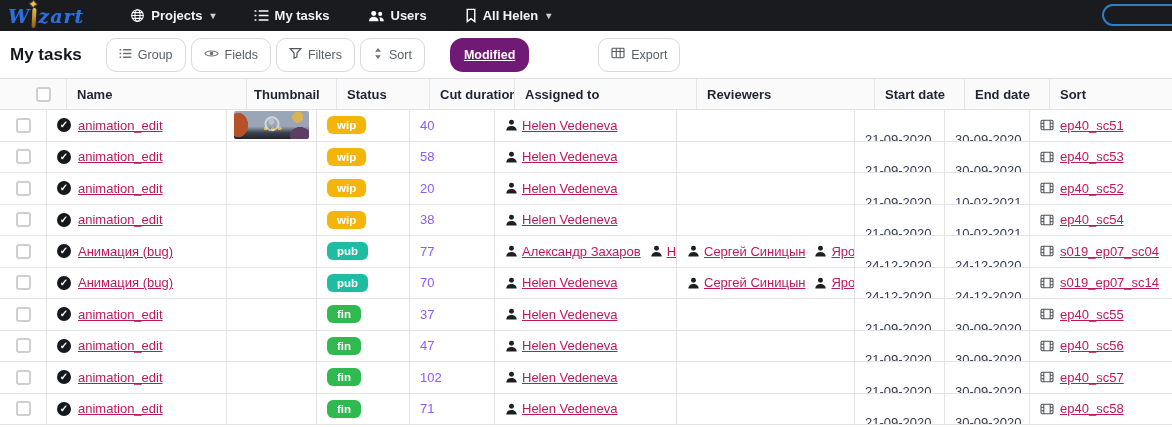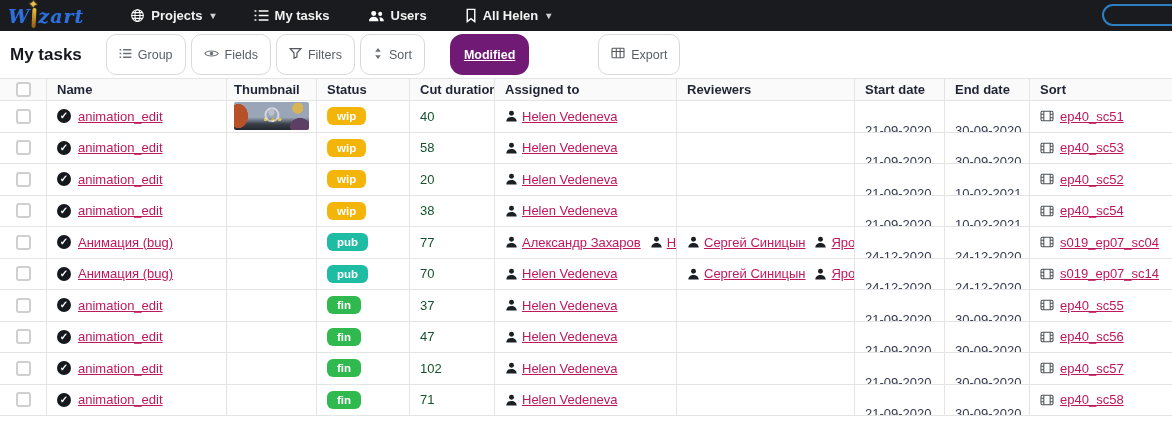--- a/index.html
+++ b/index.html
@@ -37,35 +37,35 @@
   .nav-item .caret { color: #cfcfcf; font-size: 10px; margin-left: 2px; }
   .nav-icon { display: inline-flex; align-items: center; }
   .search-pill {
     position: absolute; right: -28px; top: 4px; width: 98px; height: 22px;
     border: 2px solid #2d7fc1; border-radius: 12px; background: transparent;
   }
   
   .toolbar { height: 47px; display: flex; align-items: center; padding: 0 10px; background: #fff; }
   .page-title { font-size: 17px; font-weight: 800; color: #16181d; margin-right: 24px; }
   .tbtn {
-    display: inline-flex; align-items: center; gap: 6px; height: 41px;
+    display: inline-flex; align-items: center; gap: 6px; height: 34px;
     padding: 0 12px; border: 1px solid #d9d9d9; border-radius: 10px;
     background: #fff; color: #595f66; font-size: 12.5px; cursor: pointer;
     margin-right: 5px; white-space: nowrap;
   }
   .tbtn svg { flex: 0 0 auto; }
   .tbtn.primary {
     border: none; color: #fff; font-weight: 700; border-radius: 13px;
     padding: 0 14px; margin-left: 20px;
   }
   .gap-lg { margin-left: 64px; }
   
   .task-table { width: 1172px; font-size: 13px; }
   .trow, .thead { display: flex; border-bottom: 1px solid #e4e4e4; background: #fff; }
-  .thead { background: #fafafa; border-top: 1px solid #e4e4e4; height: 23px; }
+  .thead { background: #fafafa; border-top: 1px solid #e4e4e4; height: 32px; padding-left: 20px; }
   .trow { height: 31.5px; }
   .cell {
     display: flex; align-items: center; padding: 0 10px;
     border-right: 1px solid #e4e4e4; overflow: hidden; white-space: nowrap;
   }
   .hcell { font-weight: 700; color: #1e2433; font-size: 13px; }
   .col-check { flex: 0 0 47px; justify-content: center; padding: 0; }
   .col-name { flex: 0 0 180px; }
   .col-thumb { flex: 0 0 90px; padding: 0 7px; }
   .col-status { flex: 0 0 93px; }
@@ -83,21 +83,21 @@
     flex: 0 0 14px; width: 14px; height: 14px; border-radius: 50%;
     background: #15181c; color: #fff; font-size: 10px; line-height: 14px;
     text-align: center; margin-right: 7px; font-weight: 700;
   }
   .tlink { color: #be185d; text-decoration: underline; cursor: pointer; }
   .badge {
     display: inline-block; padding: 3px 10px; border-radius: 6px;
     color: #fff; font-size: 11.5px; font-weight: 700; cursor: pointer;
   }
   .date { color: #343a4e; margin-top: 28px; }
-  .plain { color: #14532d; }
+  .plain { color: #8b5cf6; }
   .picon { display: inline-flex; margin-right: 4px; }
   .people .tlink { margin-right: 9px; }
   .ficon { display: inline-flex; margin-right: 6px; }
   .thumb {
     position: relative; width: 76px; height: 28px; border-radius: 2px; cursor: pointer;
     background-color: #8a97ad;
     background-image:
       radial-gradient(circle 5px at 50% 38%, rgba(230,225,230,.45) 0 60%, transparent 62%),
       radial-gradient(circle 3px at 42% 62%, #d9c05a 0 60%, transparent 65%),
       radial-gradient(circle 3px at 52% 64%, #cdb14e 0 60%, transparent 65%),

